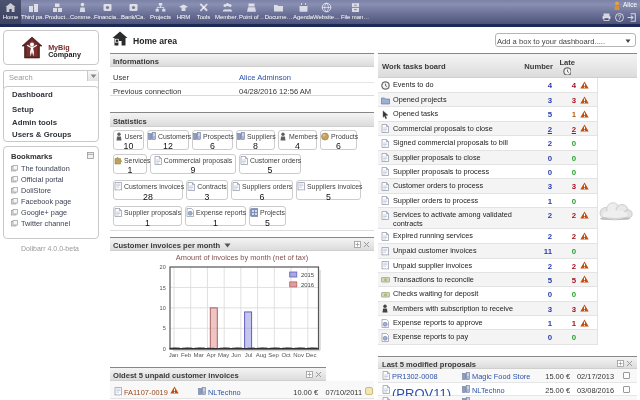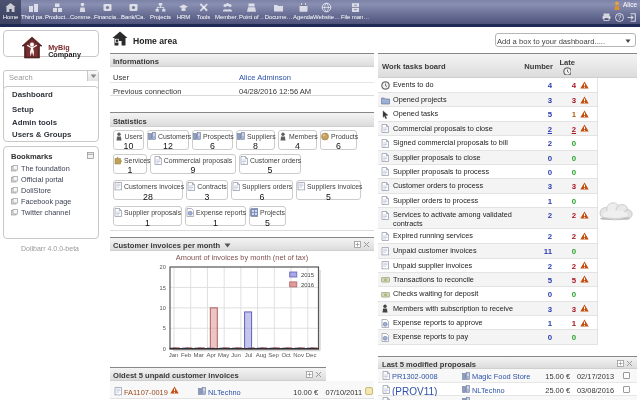--- a/index.html
+++ b/index.html
@@ -177,21 +177,21 @@
       <text x="4.5" y="6.8" font-size="6.5" fill="#fff" fill-opacity="0.85" text-anchor="middle" font-family="Liberation Sans">?</text>
     </svg>
   </div>
 <div class="abs" style="right:4px;top:12.5px">
     <svg width="9" height="9" viewBox="0 0 9 9" style="">
       <path d="M3.5 0.7 H8.3 V8.3 H3.5" stroke="#fff" stroke-opacity="0.72" fill="none" stroke-width="1.1"></path>
       <path d="M0.5 4.5 H5.5 M4 2.7 L6 4.5 L4 6.3" stroke="#fff" stroke-opacity="0.72" fill="none" stroke-width="1.1"></path>
     </svg>
   </div>
 
-<div class="sbox" style="top:30px;height:27px;text-align:center">
+<div class="sbox" style="top:30px;height:35px;text-align:center">
   <div style="margin-top:5px"><svg width="23" height="25" viewBox="0 0 23 25" style="">
         <path d="M11 1 L21 10 H18.5 V22 H3.5 V10 H1 Z" fill="#5d2424" stroke="#3d1616" stroke-width="0.6"></path>
         <path d="M11 3.5 L18 10 H16.5 V20.5 H5.5 V10 H4 Z" fill="#7a3030"></path>
         <circle cx="11" cy="8.5" r="2" fill="#fff"></circle>
         <path d="M10.2 10.5 L11.8 10.5 L13 16.5 L12.3 20.5 L11 15.5 L9.7 20.5 L9 16.5 Z" fill="#fff"></path>
         <path d="M10.2 11.5 L6.2 9.2 M11.8 11.5 L15.8 9.2" stroke="#fff" stroke-width="1.3"></path>
       </svg><span style="display:inline-block;vertical-align:4px;text-align:left;margin-left:4px;font-size:7.2px;font-weight:bold;line-height:7.5px"><span style="color:#7a2a2a">MyBig</span><br><span style="color:#1c1c1c">Company</span></span></div>
 </div>
 <div class="sbox" style="top:70px;height:21px;border-radius:3px">
   <span style="font-size:7.5px;color:#9a9a9a;position:absolute;left:5px;top:2px">Search</span>
@@ -224,20 +224,24 @@
         <rect x="2" y="0.5" width="4.5" height="4.5" fill="#f6f6f6" stroke="#9a9a9a" stroke-width="0.7"></rect>
       </svg>Official portal</div>
   <div class="bkm"><svg width="7" height="7" viewBox="0 0 7 7" style="vertical-align:-1px;margin-right:3px">
         <rect x="0.5" y="1.5" width="4.5" height="4.5" fill="#e8e8e8" stroke="#9a9a9a" stroke-width="0.7"></rect>
         <rect x="2" y="0.5" width="4.5" height="4.5" fill="#f6f6f6" stroke="#9a9a9a" stroke-width="0.7"></rect>
       </svg>DoliStore</div>
   <div class="bkm"><svg width="7" height="7" viewBox="0 0 7 7" style="vertical-align:-1px;margin-right:3px">
         <rect x="0.5" y="1.5" width="4.5" height="4.5" fill="#e8e8e8" stroke="#9a9a9a" stroke-width="0.7"></rect>
         <rect x="2" y="0.5" width="4.5" height="4.5" fill="#f6f6f6" stroke="#9a9a9a" stroke-width="0.7"></rect>
       </svg>Facebook page</div>
+  <div class="bkm"><svg width="7" height="7" viewBox="0 0 7 7" style="vertical-align:-1px;margin-right:3px">
+        <rect x="0.5" y="1.5" width="4.5" height="4.5" fill="#e8e8e8" stroke="#9a9a9a" stroke-width="0.7"></rect>
+        <rect x="2" y="0.5" width="4.5" height="4.5" fill="#f6f6f6" stroke="#9a9a9a" stroke-width="0.7"></rect>
+      </svg>Google+ page</div>
   <div class="bkm"><svg width="7" height="7" viewBox="0 0 7 7" style="vertical-align:-1px;margin-right:3px">
         <rect x="0.5" y="1.5" width="4.5" height="4.5" fill="#e8e8e8" stroke="#9a9a9a" stroke-width="0.7"></rect>
         <rect x="2" y="0.5" width="4.5" height="4.5" fill="#f6f6f6" stroke="#9a9a9a" stroke-width="0.7"></rect>
       </svg>Twitter channel</div>
 </div>
 <div class="abs" style="left:0;top:245px;width:100px;text-align:center;font-size:7px;color:#999">Dolibarr 4.0.0-beta</div>
 
 <div class="abs" style="left:112px;top:31px">
     <svg width="16" height="15" viewBox="0 0 16 15" style="">
       <path d="M8 0.5 L15.5 7 H13.5 V14.5 H9.6 V10 H6.4 V14.5 H2.5 V7 H0.5 Z" fill="#2b2b2b"></path>
@@ -859,21 +863,21 @@
   <span class="ic" style="right:7px;top:3px"><span style="display:inline-block;width:7px;height:7px;background:#fdfdfd;border:1px solid #999;border-radius:1px"></span></span>
 </div>
 <div class="abs" style="left:378px;top:382.5px;width:259px;height:13.5px;border-bottom:1px solid #e6e6e6">
   <span class="ic" style="left:4px;top:2px">
       <svg width="8" height="9" viewBox="0 0 8 9" style="">
         <path d="M1 0.5 H5.5 L7.5 2.5 V8.5 H1 Z" fill="#fdfdfd" stroke="#8d94a8" stroke-width="0.7"></path>
         <path d="M5.5 0.5 V2.5 H7.5" fill="#b5bdd6" stroke="#8d94a8" stroke-width="0.6"></path>
         <path d="M2.2 4 H6.2 M2.2 5.5 H6.2 M2.2 7 H5" stroke="#b5bdd6" stroke-width="0.7"></path>
       </svg>
     </span>
-  <span style="position:absolute;left:14px;top:3px;font-size:10px;color:#2c50a8">(PROV11)</span>
+  <span style="position:absolute;left:14px;top:3px;font-size:13px;color:#2c50a8">(PROV11)</span>
   <span class="ic" style="left:84px;top:2.5px">
       <svg width="8" height="8" viewBox="0 0 8 8" style="">
         <rect x="0.5" y="1.5" width="3.2" height="6" fill="#8d9dc2" stroke="#5f6d90" stroke-width="0.5"></rect>
         <rect x="4.2" y="0.5" width="3.3" height="7" fill="#aab7d4" stroke="#5f6d90" stroke-width="0.5"></rect>
         <path d="M5 2 H6.9 M5 3.2 H6.9" stroke="#fff" stroke-width="0.6"></path>
       </svg>
     </span>
   <span style="position:absolute;left:94px;top:3px;font-size:7.4px;color:#2c50a8">NLTechno</span>
   <span style="position:absolute;right:67px;top:3px;font-size:7.4px;color:#333">25.00 €</span>
   <span style="position:absolute;right:23px;top:3px;font-size:7.4px;color:#333">03/08/2016</span>

